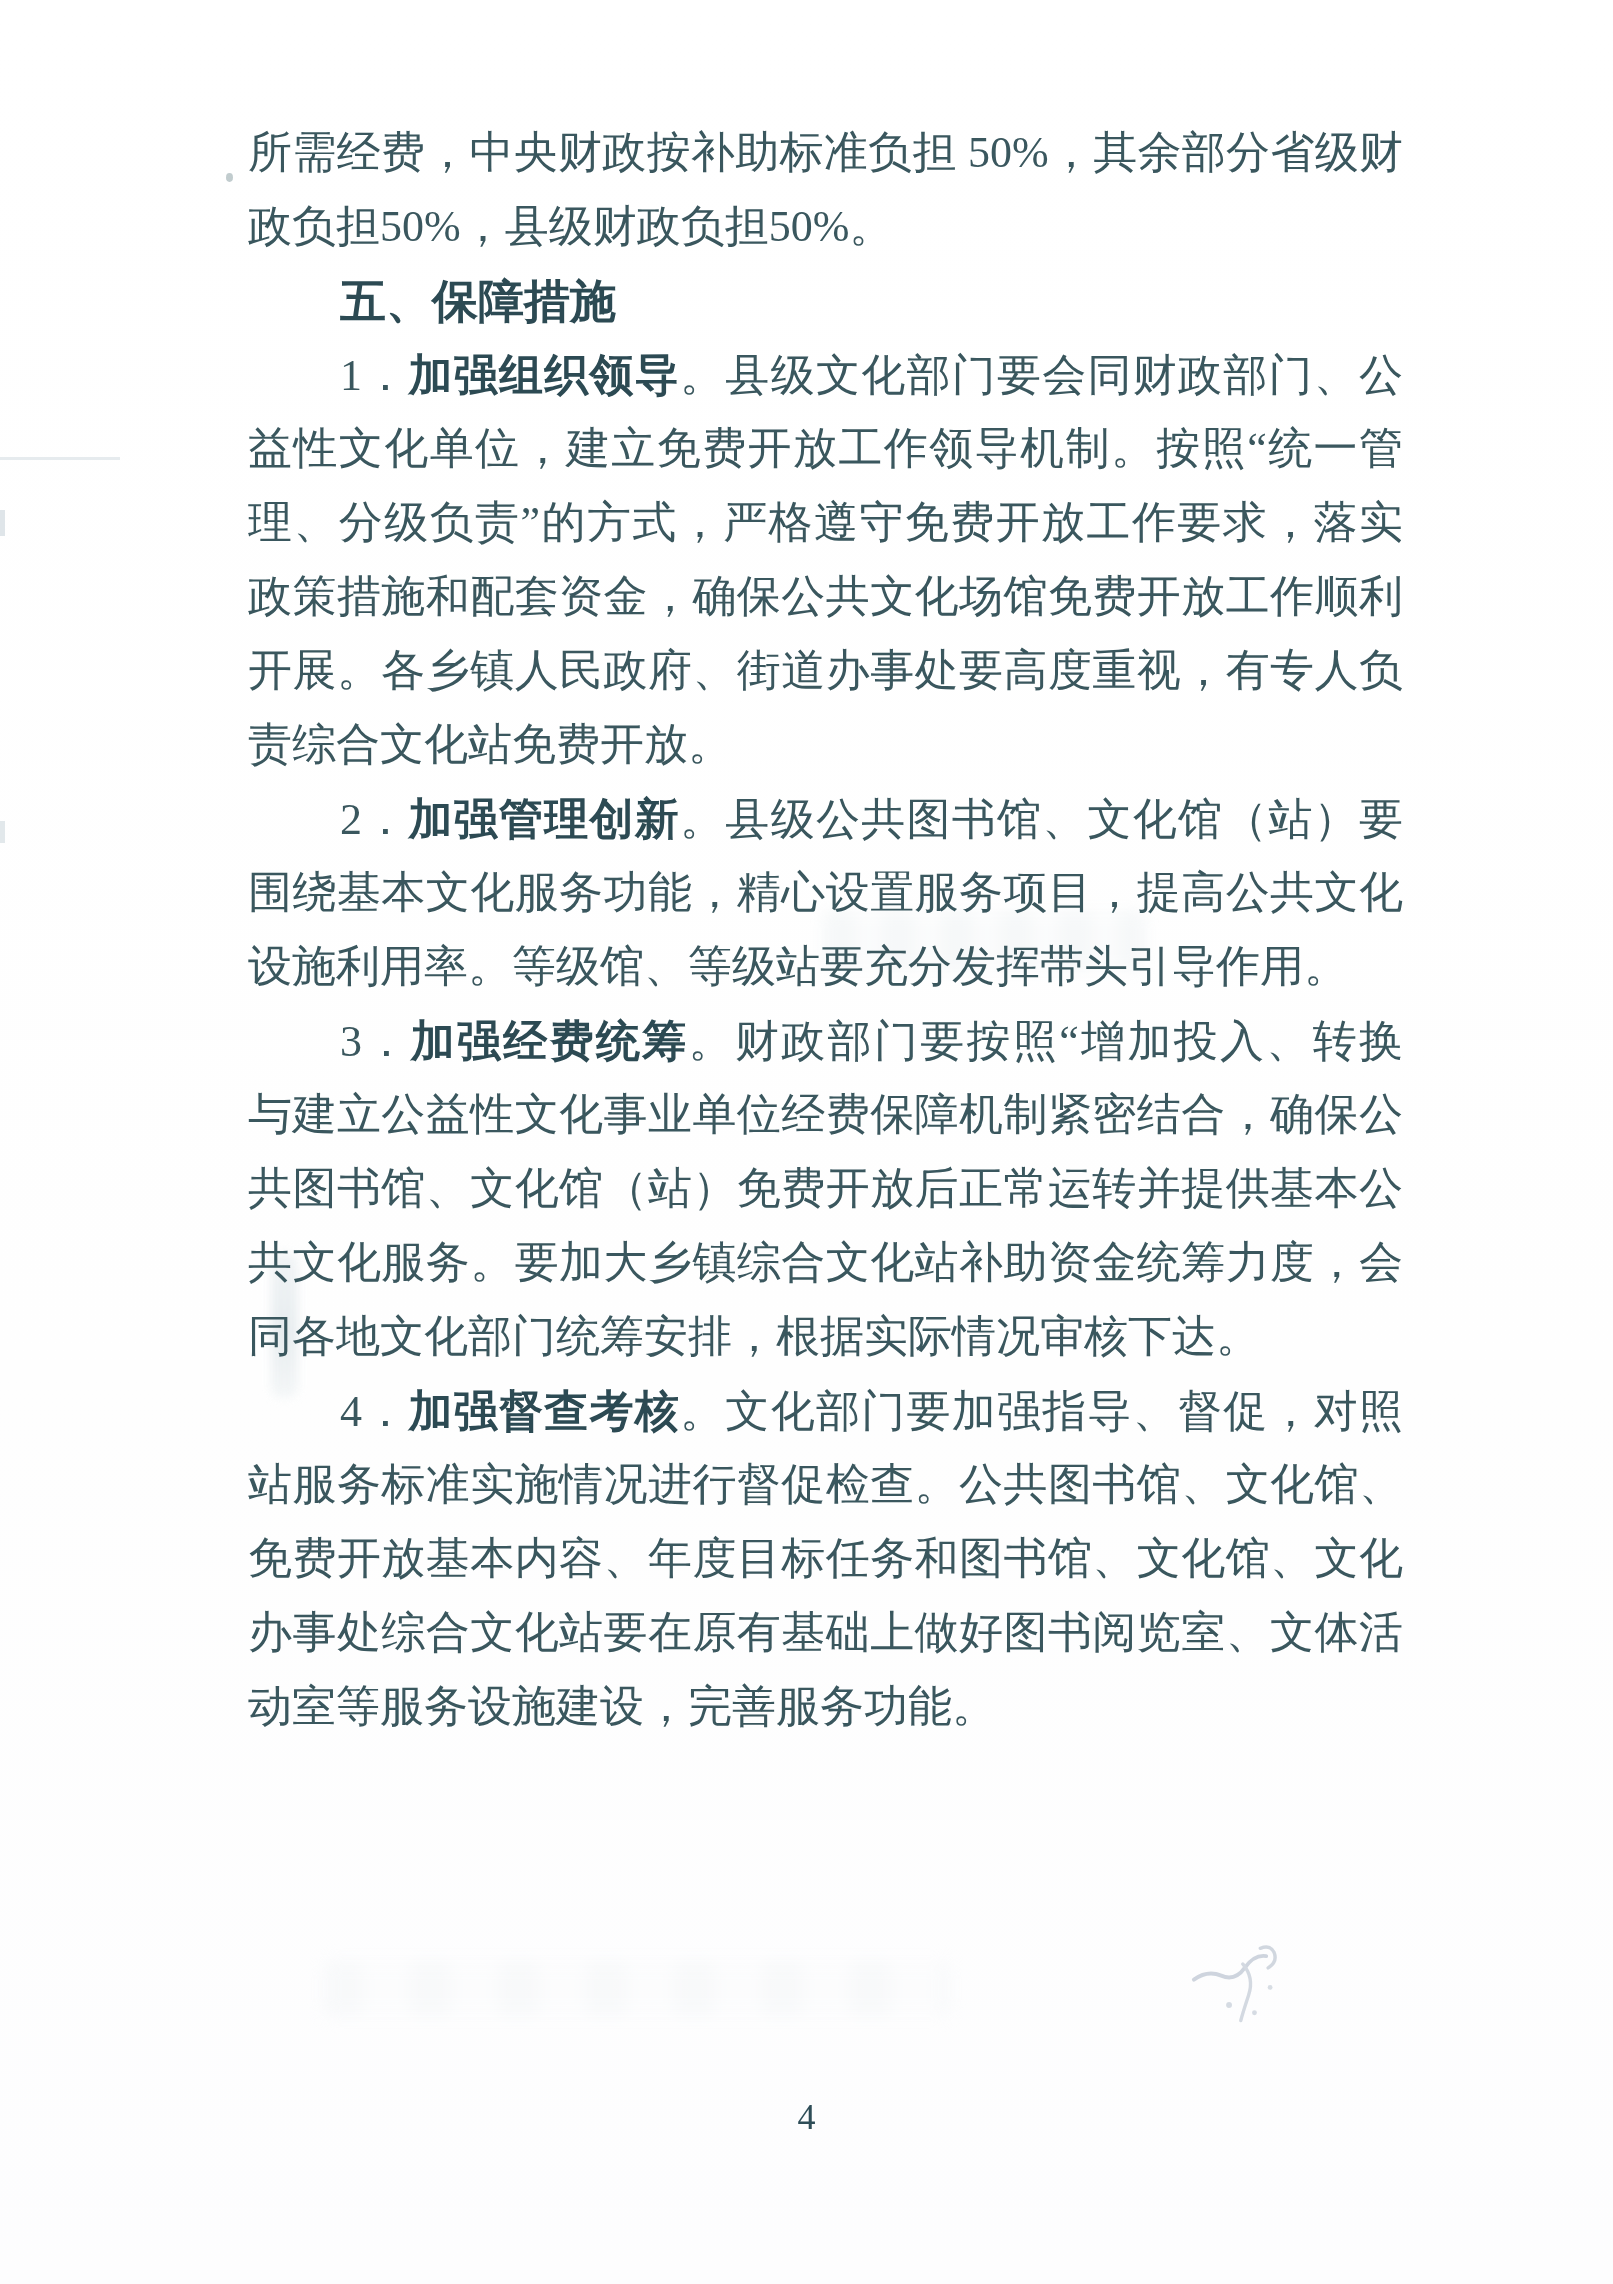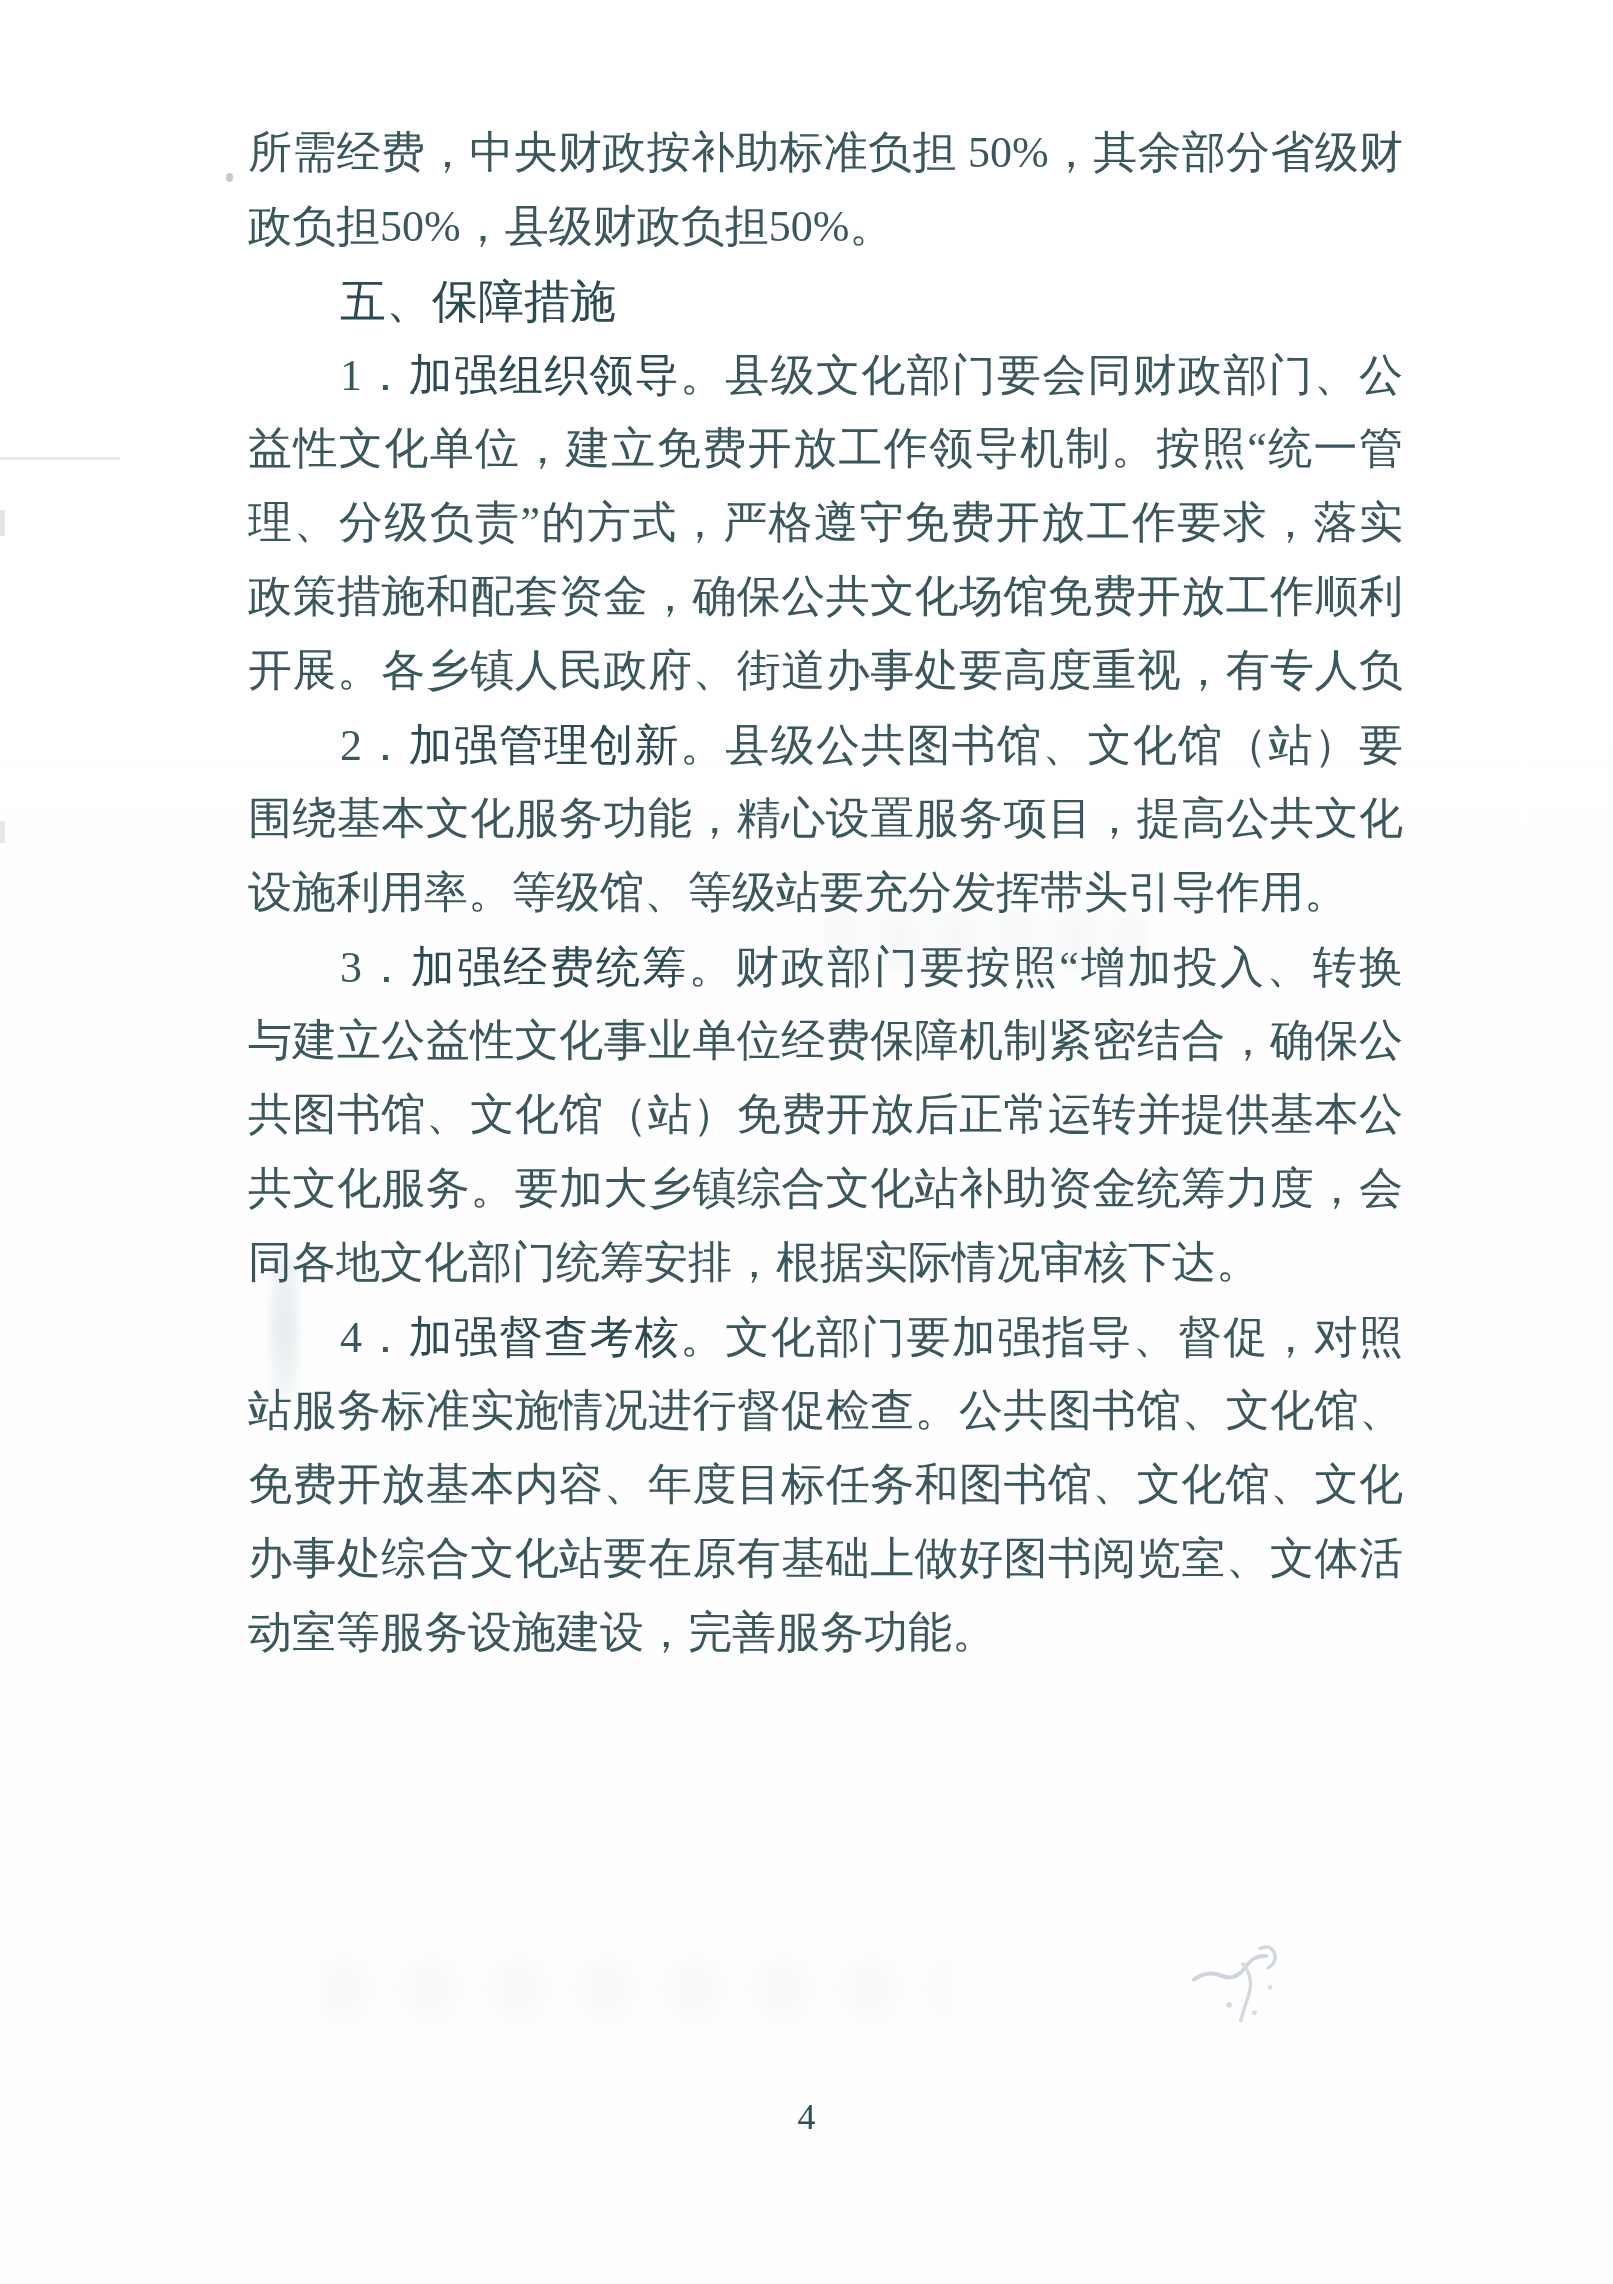--- a/index.html
+++ b/index.html
@@ -23,21 +23,21 @@
   .line {
     height:74px; line-height:74px;
     text-align:justify;
     text-align-last:left;
     text-justify:inter-character;
   }
   .line.just { text-align-last:justify; }
   .line.indent { text-indent:92px; }
   .line .bold {
     font-family:"Liberation Sans","DejaVu Sans",sans-serif;
-    font-weight:400;
+    font-weight:700;
     color:#2c4a53;
   }
   .line.heading {
     font-family:"Liberation Sans","DejaVu Sans",sans-serif;
     font-weight:700;
     color:#2b4952;
     font-size:46px;
   }
   .page-number {
     position:absolute;
@@ -99,20 +99,21 @@
 
   <div class="doc" id="doc-lines">
       <div class="line just"><span>所需经费，中央财政按补助标准负担 50%，其余部分省级财</span></div>
       <div class="line"><span>政负担50%，县级财政负担50%。</span></div>
       <div class="line indent heading"><span class="bold">五、保障措施</span></div>
       <div class="line indent just"><span>1．</span><span class="bold">加强组织领导</span><span>。县级文化部门要会同财政部门、公</span></div>
       <div class="line just"><span>益性文化单位，建立免费开放工作领导机制。按照“统一管</span></div>
       <div class="line just"><span>理、分级负责”的方式，严格遵守免费开放工作要求，落实</span></div>
       <div class="line just"><span>政策措施和配套资金，确保公共文化场馆免费开放工作顺利</span></div>
       <div class="line just"><span>开展。各乡镇人民政府、街道办事处要高度重视，有专人负</span></div>
+      <div class="line"><span>责综合文化站免费开放。</span></div>
       <div class="line indent just"><span>2．</span><span class="bold">加强管理创新</span><span>。县级公共图书馆、文化馆（站）要</span></div>
       <div class="line just"><span>围绕基本文化服务功能，精心设置服务项目，提高公共文化</span></div>
       <div class="line"><span>设施利用率。等级馆、等级站要充分发挥带头引导作用。</span></div>
       <div class="line indent just"><span>3．</span><span class="bold">加强经费统筹</span><span>。财政部门要按照“增加投入、转换</span></div>
       <div class="line just"><span>与建立公益性文化事业单位经费保障机制紧密结合，确保公</span></div>
       <div class="line just"><span>共图书馆、文化馆（站）免费开放后正常运转并提供基本公</span></div>
       <div class="line just"><span>共文化服务。要加大乡镇综合文化站补助资金统筹力度，会</span></div>
       <div class="line"><span>同各地文化部门统筹安排，根据实际情况审核下达。</span></div>
       <div class="line indent just"><span>4．</span><span class="bold">加强督查考核</span><span>。文化部门要加强指导、督促，对照</span></div>
       <div class="line just"><span>站服务标准实施情况进行督促检查。公共图书馆、文化馆、</span></div>

